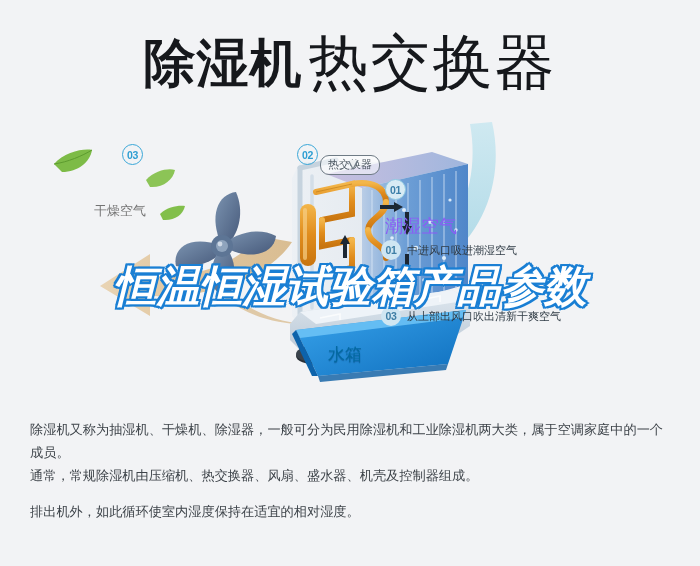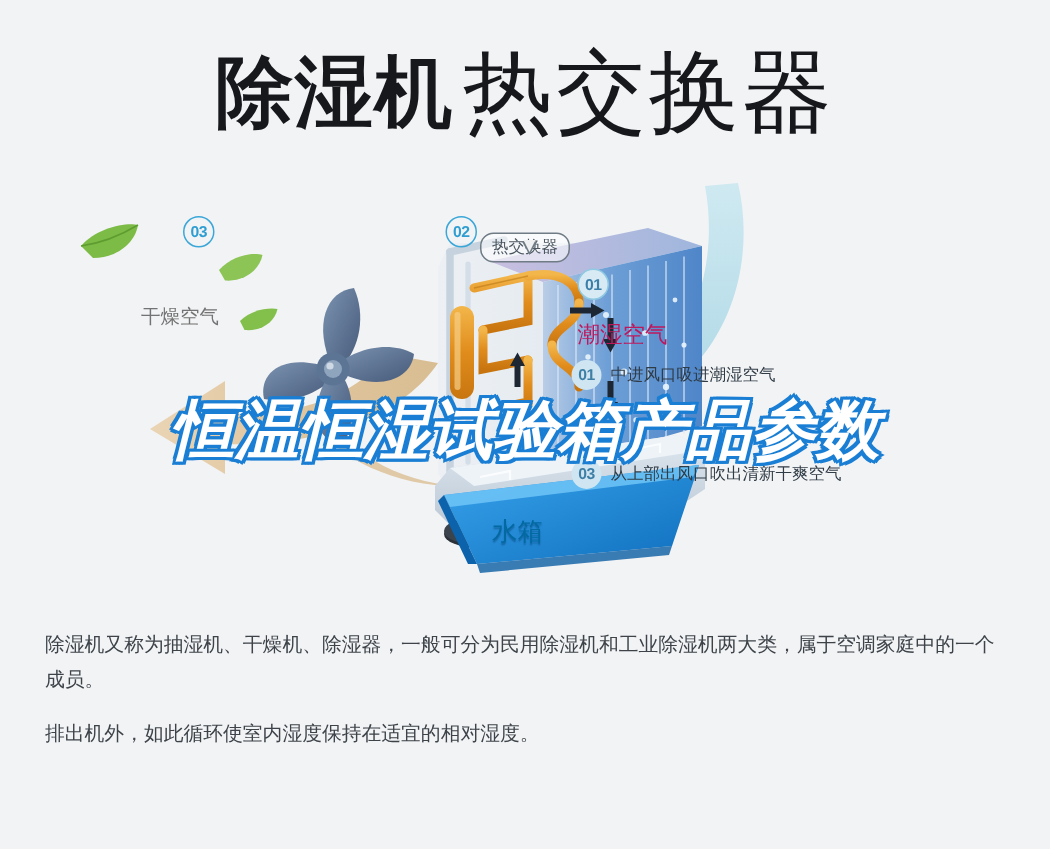--- a/index.html
+++ b/index.html
@@ -272,21 +272,21 @@
     </svg>
 
     <div class="num-badge" style="left:122px;top:26px;">03</div>
     <div class="diaglabel" style="left:94px;top:84px;font-size:13px;color:#737373;">干燥空气</div>
 
     <div class="num-badge" style="left:297px;top:26px;">02</div>
     <div class="callout" style="left:320px;top:37px;">热交换器</div>
     <div class="callout-tail" style="left:348px;top:43px;"></div>
 
     <div class="num-badge filled" style="left:385px;top:61px;">01</div>
-    <div class="diaglabel" style="left:385px;top:96px;font-size:15px;color:#be185d;">潮湿空气</div>
+    <div class="diaglabel" style="left:385px;top:96px;font-size:18px;color:#8b5cf6;">潮湿空气</div>
 
     <div class="tanklabel" style="left:328px;top:225px;">水箱</div>
   </div>
 
   <div class="steps">
     <div class="step-row">
       <div class="step-badge">01</div>
       <div class="step-text">中进风口吸进潮湿空气</div>
     </div>
     <div class="step-row">
@@ -297,17 +297,18 @@
       <div class="step-text">从上部出风口吹出清新干爽空气</div>
     </div>
   </div>
 
   <div id="watermark">
     <span>恒温恒湿试验箱产品参数</span>
   </div>
 
   <div id="copy">
     <p>除湿机又称为抽湿机、干燥机、除湿器，一般可分为民用除湿机和工业除湿机两大类，属于空调家庭中的一个成员。</p>
+    <p>通常，常规除湿机由压缩机、热交换器、风扇、盛水器、机壳及控制器组成。</p>
     <div class="para-gap"></div>
     <p>排出机外，如此循环使室内湿度保持在适宜的相对湿度。</p>
   </div>
 
 </div>
 
 </body></html>

